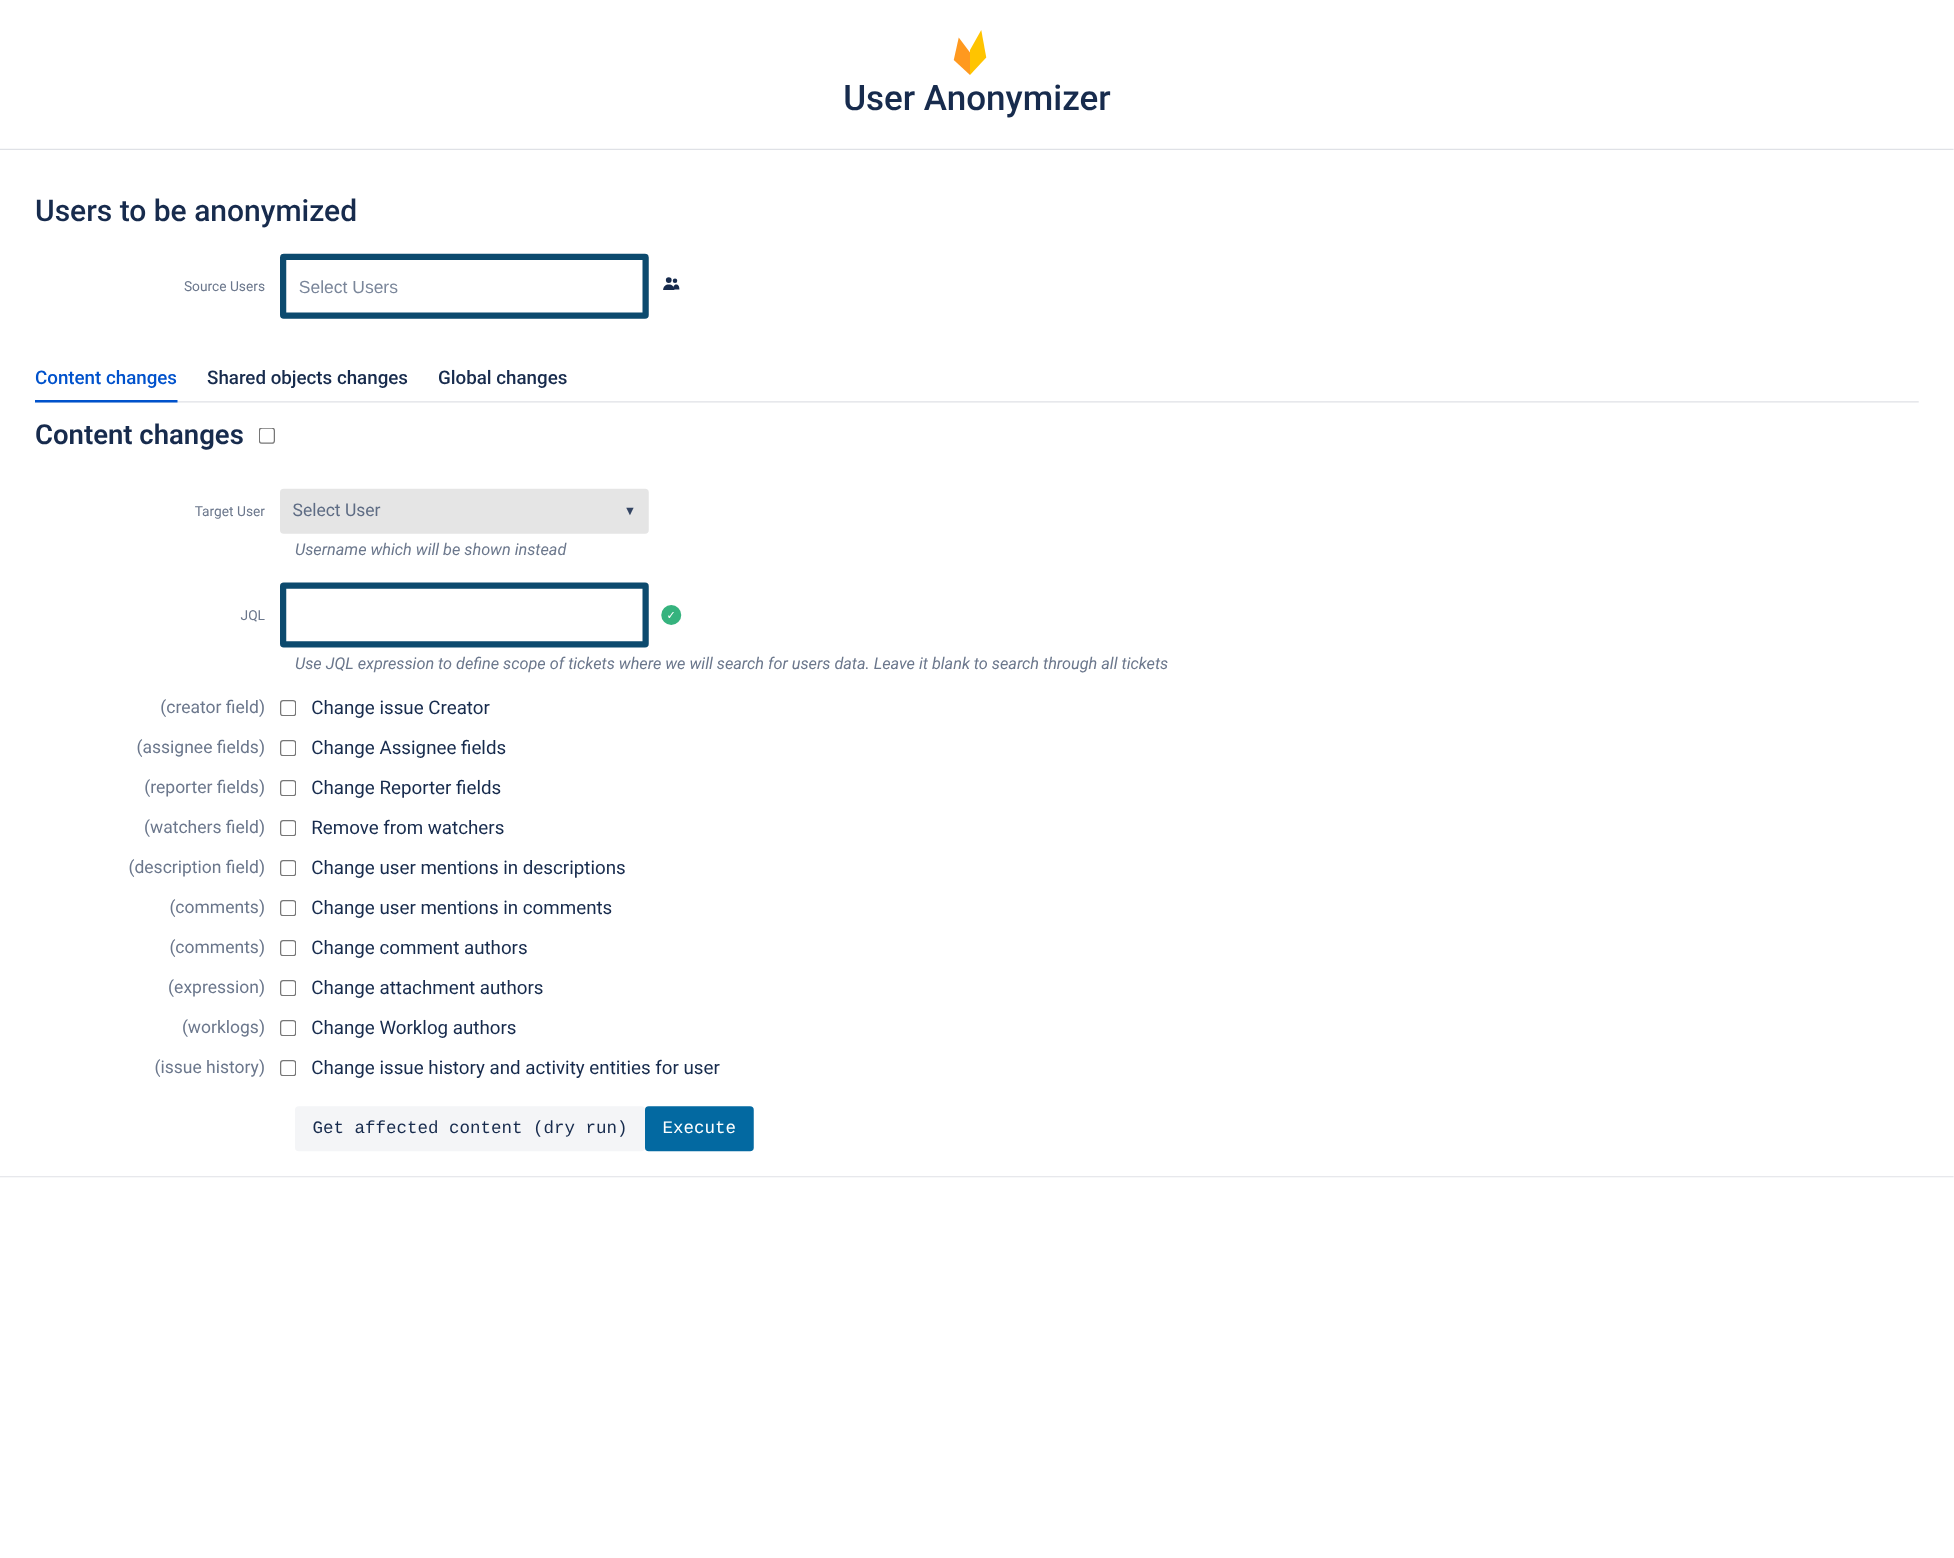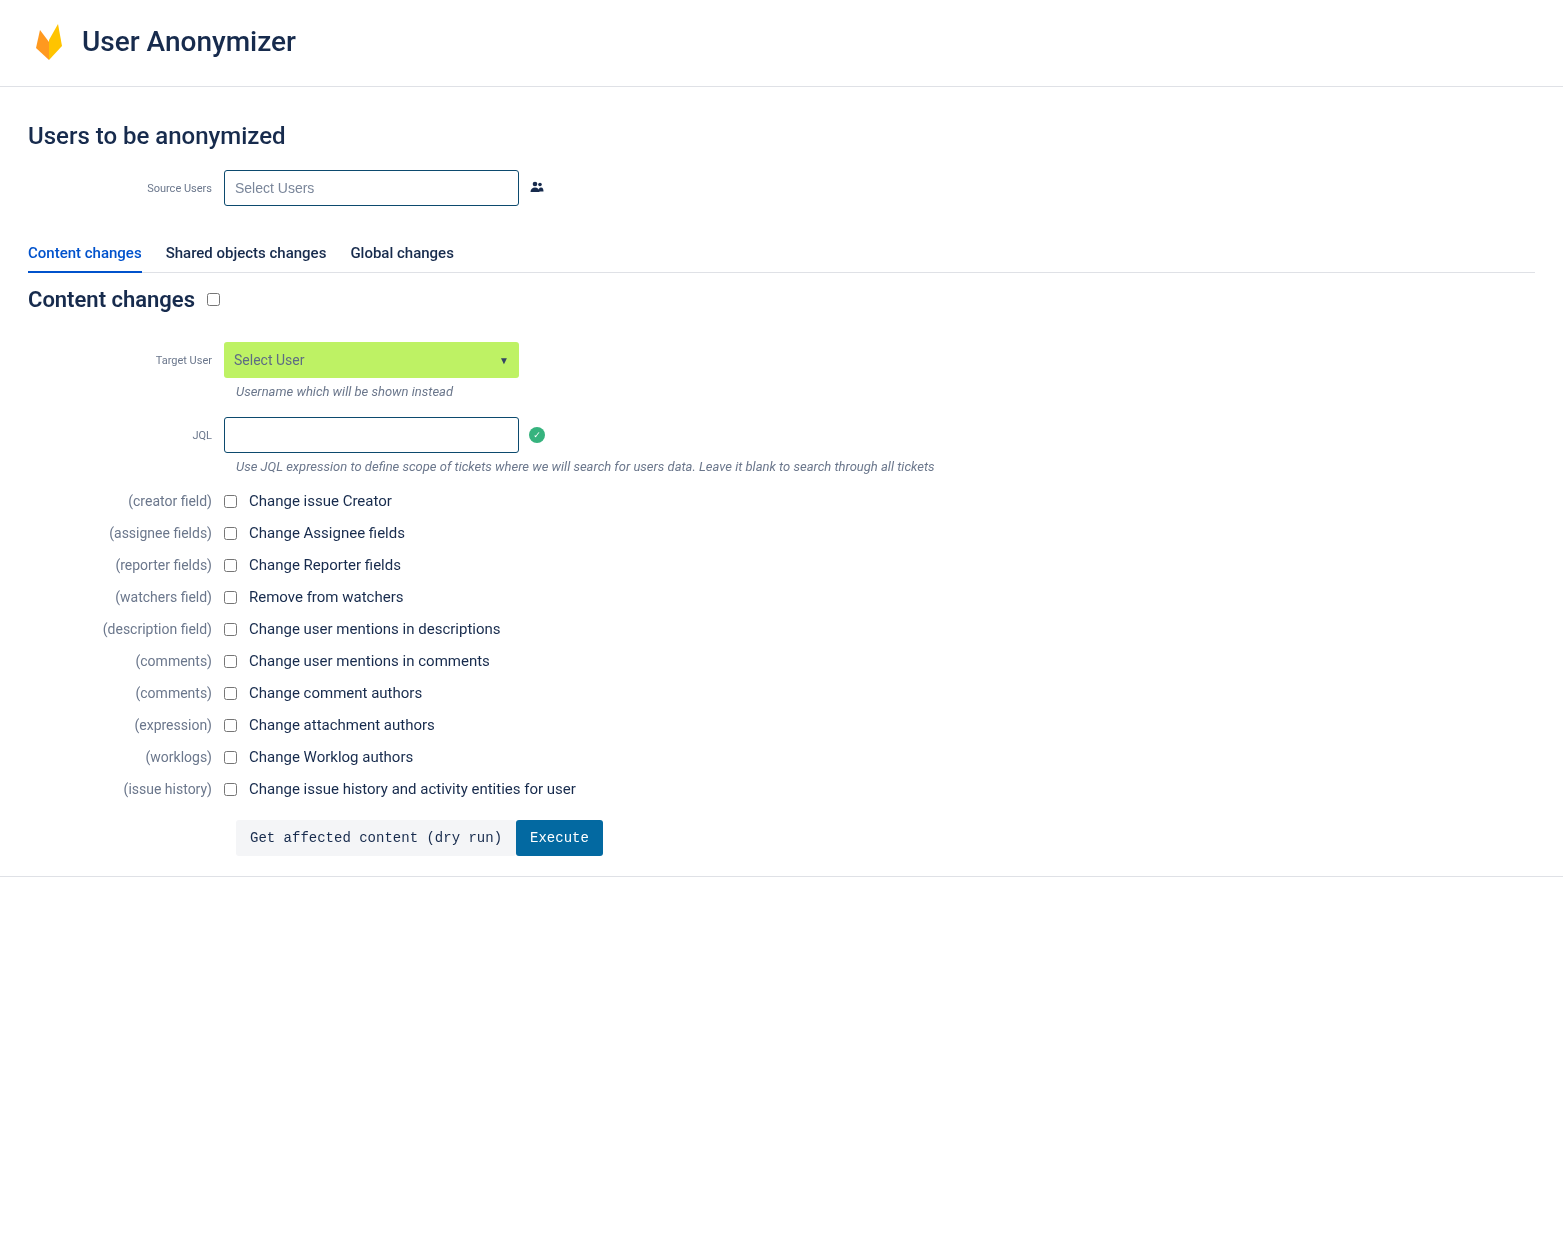--- a/index.html
+++ b/index.html
@@ -11,20 +11,21 @@
       font-family: -apple-system, BlinkMacSystemFont, 'Segoe UI', Roboto, Arial, sans-serif;
       background: #fff;
       color: #172b4d;
       font-size: 14px;
     }
     .header {
       display: flex;
       align-items: center;
       padding: 20px 28px 24px;
       border-bottom: 1px solid #dfe1e6;
+      flex-direction: column;
     }
     .logo {
       width: 42px;
       height: 42px;
       margin-right: 12px;
       position: relative;
     }
     .page-title {
       font-size: 28px;
       font-weight: 500;
@@ -52,22 +53,22 @@
       color: #6b778c;
       font-size: 11px;
     }
     .input-col {
       flex: 1;
       display: flex;
       align-items: center;
     }
     .text-input {
       width: 295px;
-      height: 36px;
-      border: 1px solid #0c4a6e;
+      height: 52px;
+      border: 5px solid #0c4a6e;
       border-radius: 3px;
       padding: 6px 10px;
       font-size: 14px;
       color: #172b4d;
     }
     .text-input::placeholder {
       color: #7a869a;
     }
     .users-icon {
       margin-left: 10px;
@@ -111,21 +112,21 @@
       color: #172b4d;
       margin-right: 12px;
     }
     .checkbox {
       width: 13px;
       height: 13px;
     }
     .select-box {
       width: 295px;
       height: 36px;
-      background: #bef264;
+      background: #e5e5e5;
       border: none;
       border-radius: 3px;
       padding: 6px 10px;
       display: flex;
       align-items: center;
       justify-content: space-between;
       color: #5e6c84;
       cursor: pointer;
     }
     .caret-down {

